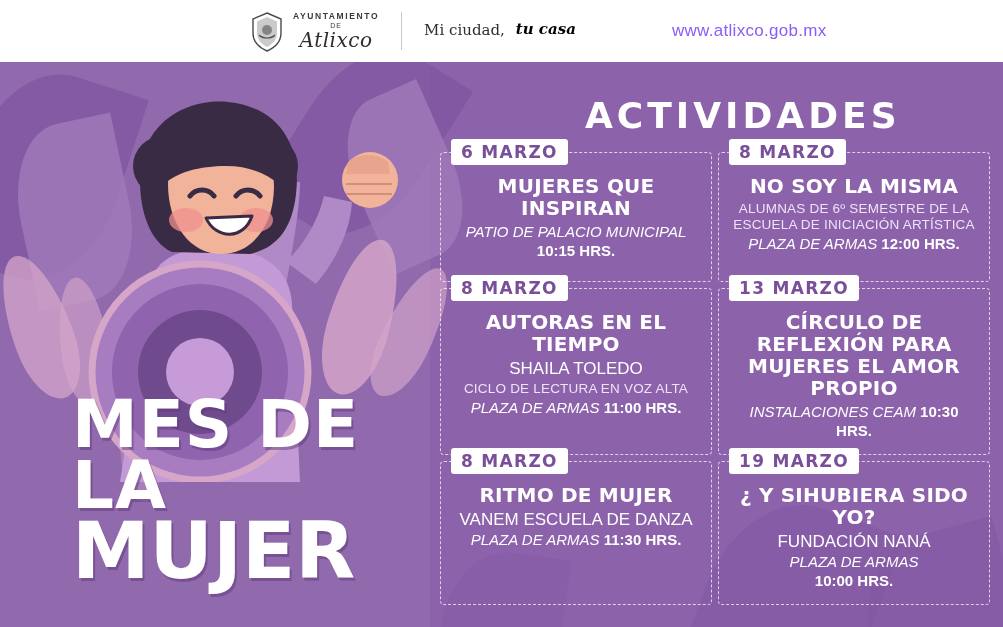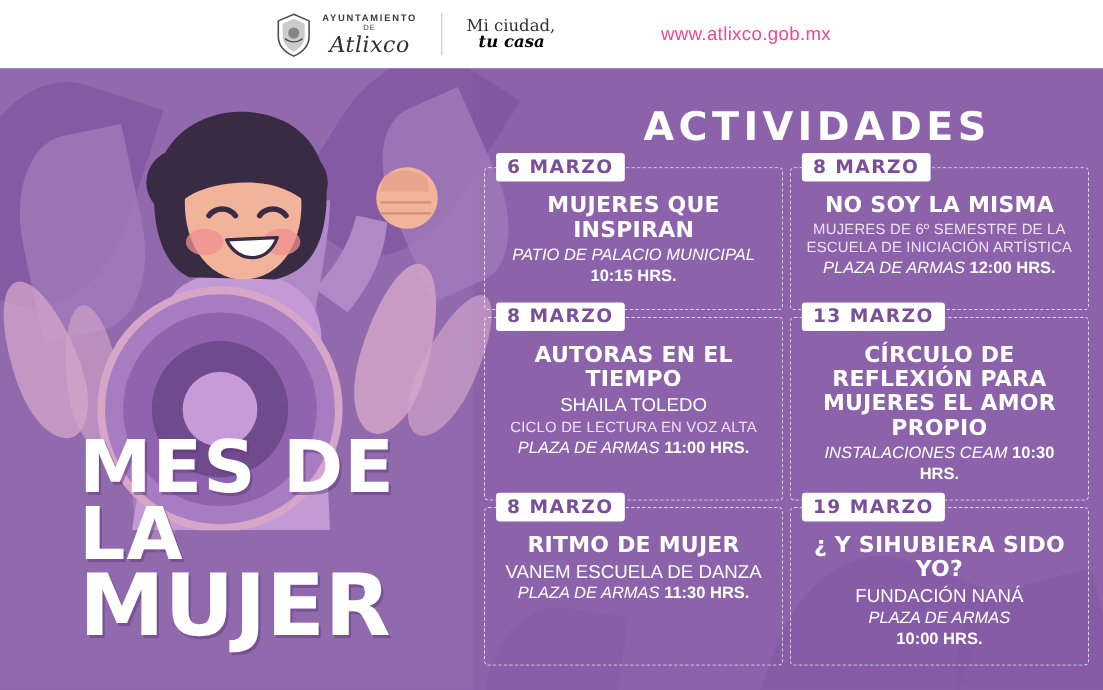--- a/index.html
+++ b/index.html
@@ -66,41 +66,41 @@
     letter-spacing: 0.5px;
   }
   .divider-v {
     width: 1px;
     height: 38px;
     background: #c8c8c8;
     margin: 0 22px;
   }
   .slogan {
     display: flex;
-    flex-direction: column;
+    flex-direction: row;
     line-height: 1.05;
   }
   .slogan .s1 {
     font-family: "DejaVu Serif", serif;
     font-size: 15px;
     color: #2f2f2f;
   }
   .slogan .s2 {
     font-family: "DejaVu Serif", serif;
     font-style: italic;
     font-weight: bold;
     font-size: 15px;
     color: #000000;
     margin-top: -1px;
     margin-left: 11px;
   }
   .weburl {
     margin-left: 96px;
     font-size: 17px;
-    color: #ec4899;
+    color: #8b5cf6;
     letter-spacing: 0.3px;
   }
 
   
   .bg {
     position: absolute;
     top: 62px; left: 0;
     width: 1003px;
     height: 565px;
     background: #8c62ab;
@@ -333,21 +333,21 @@
     <div class="card">
       <div class="badge">6 MARZO</div>
       <div class="ctitle">MUJERES QUE INSPIRAN</div>
       <div class="cplace">PATIO DE PALACIO MUNICIPAL</div>
       <div class="chour">10:15 HRS.</div>
     </div>
 
     <div class="card">
       <div class="badge">8 MARZO</div>
       <div class="ctitle">NO SOY LA MISMA</div>
-      <div class="cdesc">MUJERES DE 6º SEMESTRE DE LA ESCUELA DE INICIACIÓN ARTÍSTICA</div>
+      <div class="cdesc">ALUMNAS DE 6º SEMESTRE DE LA ESCUELA DE INICIACIÓN ARTÍSTICA</div>
       <div class="cplace">
         <span>PLAZA DE ARMAS</span>
         <b>12:00 HRS.</b>
       </div>
     </div>
 
     <div class="card">
       <div class="badge">8 MARZO</div>
       <div class="ctitle">AUTORAS EN EL TIEMPO</div>
       <div class="csub">SHAILA TOLEDO</div>

